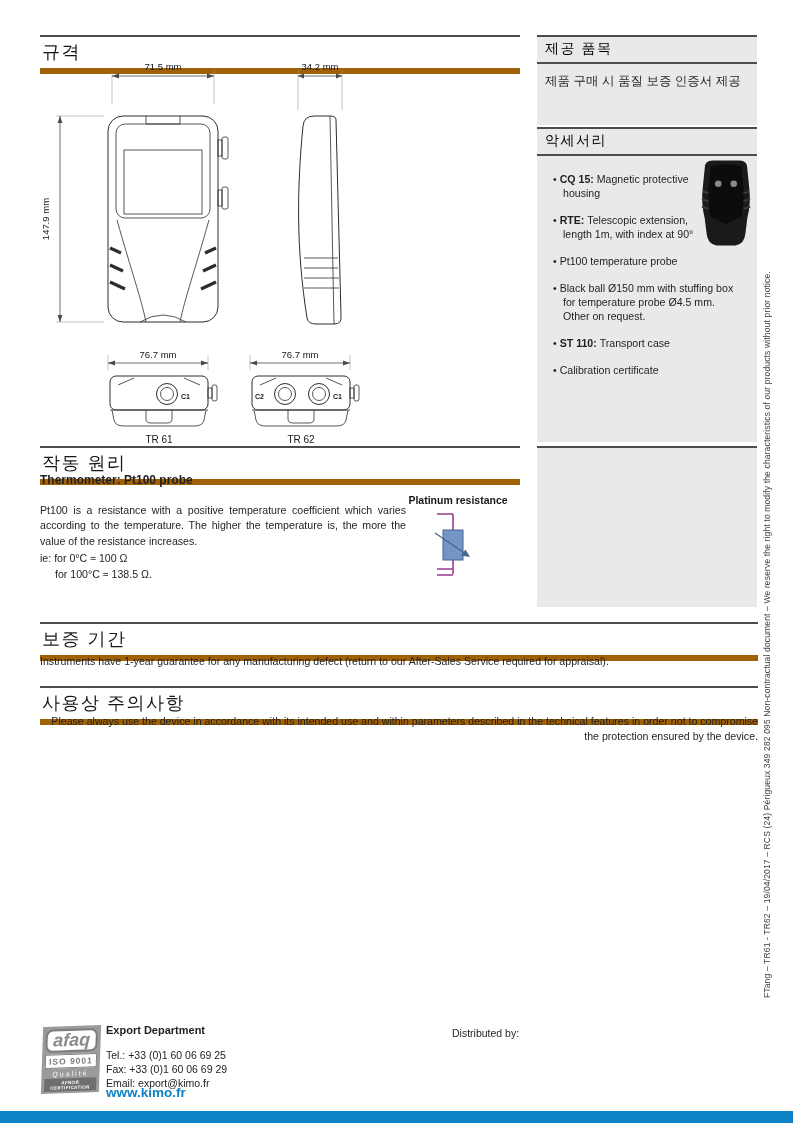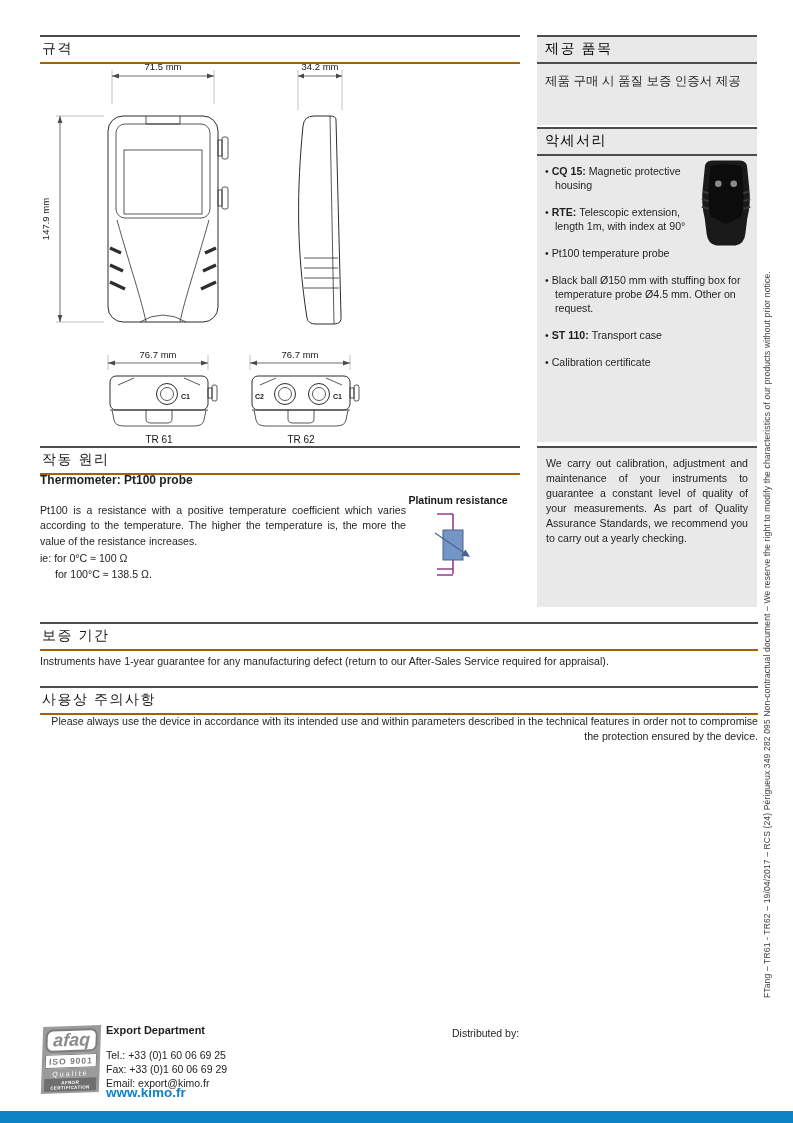--- a/index.html
+++ b/index.html
@@ -1,33 +1,33 @@
 <!DOCTYPE html>
 <html><head>
 <meta charset="utf-8">
 <style>
   html,body{margin:0;padding:0;background:#fff;}
   body{width:793px;height:1123px;position:relative;overflow:hidden;
        font-family:"Liberation Sans",sans-serif;color:#1f1f1f;}
 
   
-  .lhead{position:absolute;margin:0;font-size:14px;font-weight:normal;color:#161616;
-         letter-spacing:1.5px;border-top:2px solid #4c4c4c;border-bottom:2px solid #a16207;
+  .lhead{position:absolute;margin:0;font-size:18px;font-weight:normal;color:#161616;
+         letter-spacing:1.5px;border-top:2px solid #4c4c4c;border-bottom:6px solid #a16207;
          padding:3px 2px 4px;}
 
   
   .panel{position:absolute;left:537px;width:220px;background:#e9e9e9;
          border-top:2px solid #4c4c4c;box-sizing:border-box;}
   .panel-title{margin:0;font-size:14px;font-weight:normal;color:#000000;letter-spacing:1.5px;
          border-bottom:2px solid #4c4c4c;padding:3px 8px 4px;}
   .panel-text{margin:0;padding:8px 8px 0;font-size:12.5px;line-height:1.5;color:#1f1f1f;}
   .panel-body-just{margin:0;padding:8px 9px 0;font-size:10.6px;line-height:1.42;text-align:justify;}
 
   
-  .acc-list{margin:0;padding:9px 8px 0;list-style:none;position:relative;}
+  .acc-list{margin:8px;padding:9px 8px 0;list-style:none;position:relative;}
   .acc-item{font-size:10.6px;line-height:1.32;margin-bottom:13px;
             padding-left:10px;text-indent:-10px;}
   .acc-item.narrow{width:152px;}
   .acc-code{font-weight:bold;}
   .housing{position:absolute;top:158px;left:697px;width:58px;height:90px;}
 
   
   #principle-block{position:absolute;left:40px;top:473px;width:366px;}
   .p-head{font-weight:bold;font-size:12px;margin-bottom:2px;}
   .p-body{margin:16px 0 2px;font-size:10.6px;line-height:1.45;text-align:justify;}
@@ -186,21 +186,20 @@
 
 <svg class="housing" viewBox="0 0 60 92">
   <path d="M8,10 Q8,2 16,2 L44,2 Q52,2 52,10 L54,30 Q56,46 52,62 L50,78 Q49,88 40,90 L20,90 Q11,88 10,78 L8,62 Q4,46 6,30 Z" fill="#1a1a1a"></path>
   <path d="M14,8 Q30,4 46,8 L48,30 Q49,45 46,60 L30,68 L14,60 Q11,45 12,30 Z" fill="#0c0c0c"></path>
   <circle cx="22" cy="26" r="3.4" fill="#8a8a8a"></circle>
   <circle cx="38" cy="26" r="3.4" fill="#8a8a8a"></circle>
   <path d="M6,34 l6,2 M5,42 l7,2 M5,50 l7,2 M54,34 l-6,2 M55,42 l-7,2 M55,50 l-7,2" stroke="#3a3a3a" stroke-width="2" fill="none"></path>
 </svg>
 
 <section class="panel" style="top:446px;height:161px;">
-  <p class="panel-body-just">We carry out calibration, adjustment and maintenance of your instruments to guarantee a constant level of quality of your measurements. As part of Quality Assurance Standards, we recommend you to carry out a yearly checking.</p>
 </section>
 
 <h2 class="lhead" style="left:40px;top:622px;width:714px;">보증 기간</h2>
 <p class="wide-body" style="top:654px;">Instruments have 1-year guarantee for any manufacturing defect (return to our After-Sales Service required for appraisal).</p>
 
 <h2 class="lhead" style="left:40px;top:686px;width:714px;">사용상 주의사항</h2>
 <p class="wide-body" style="top:714px;text-align:right;">Please always use the device in accordance with its intended use and within parameters described in the technical features in order not to compromise the protection ensured by the device.</p>
 
 <div id="side-note">FTang – TR61 - TR62 – 19/04/2017 – RCS (24) Périgueux 349 282 095 Non-contractual document – We reserve the right to modify the characteristics of our products without prior notice.</div>
 

